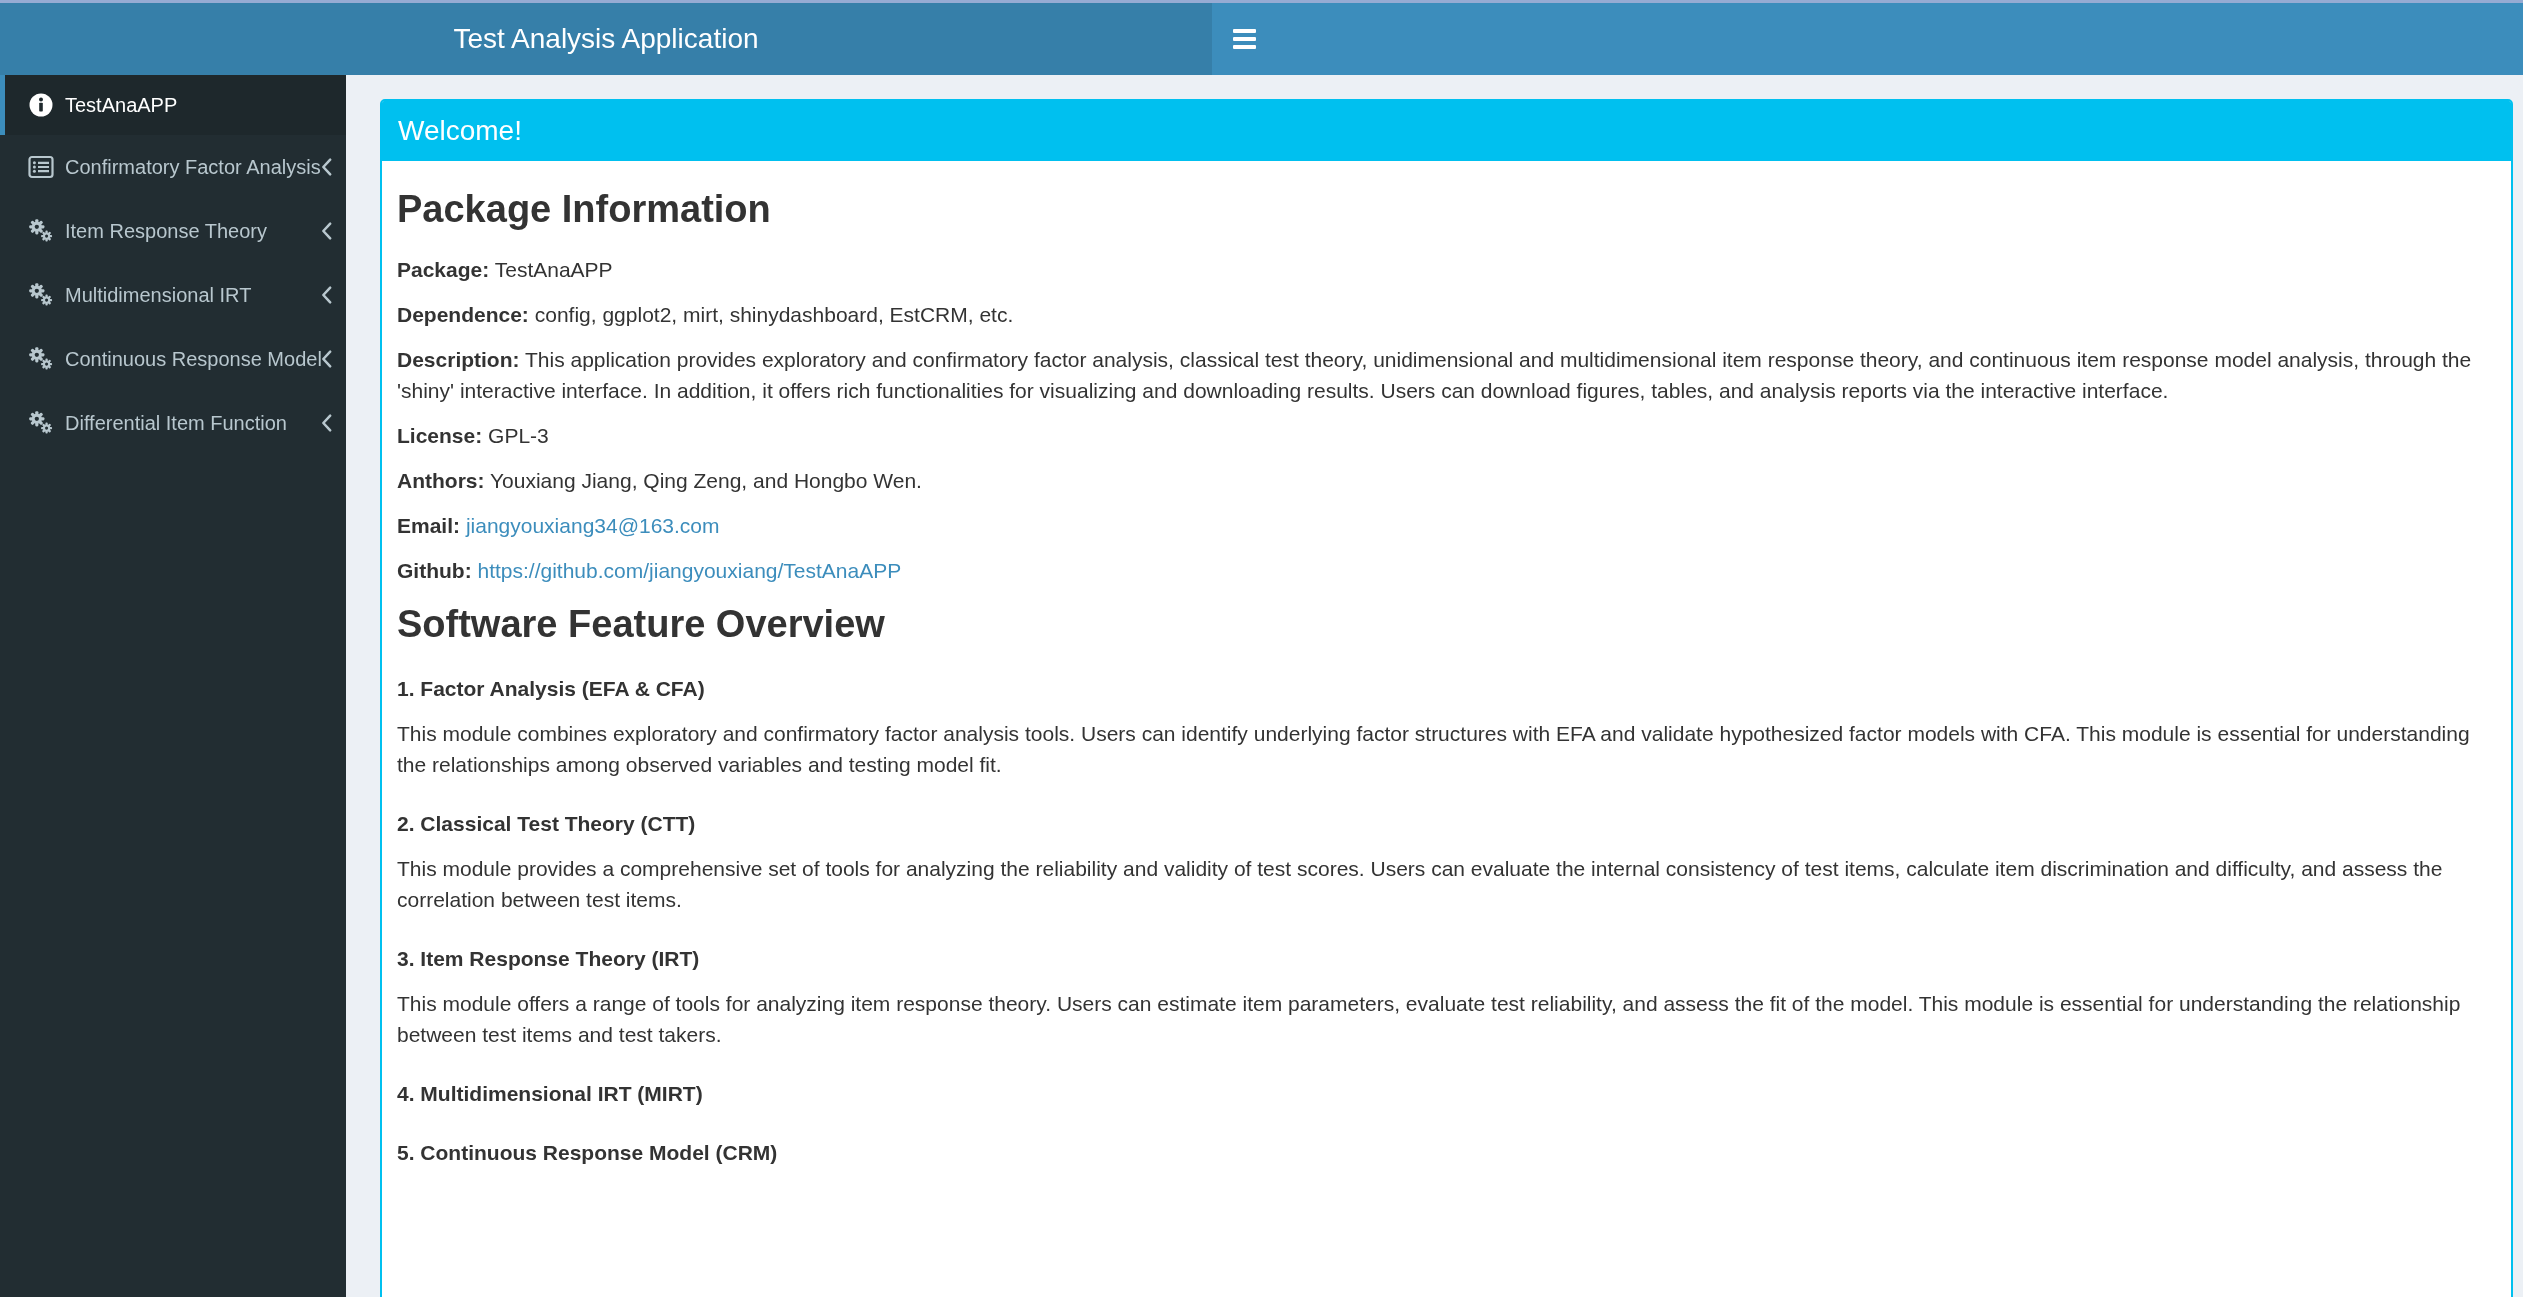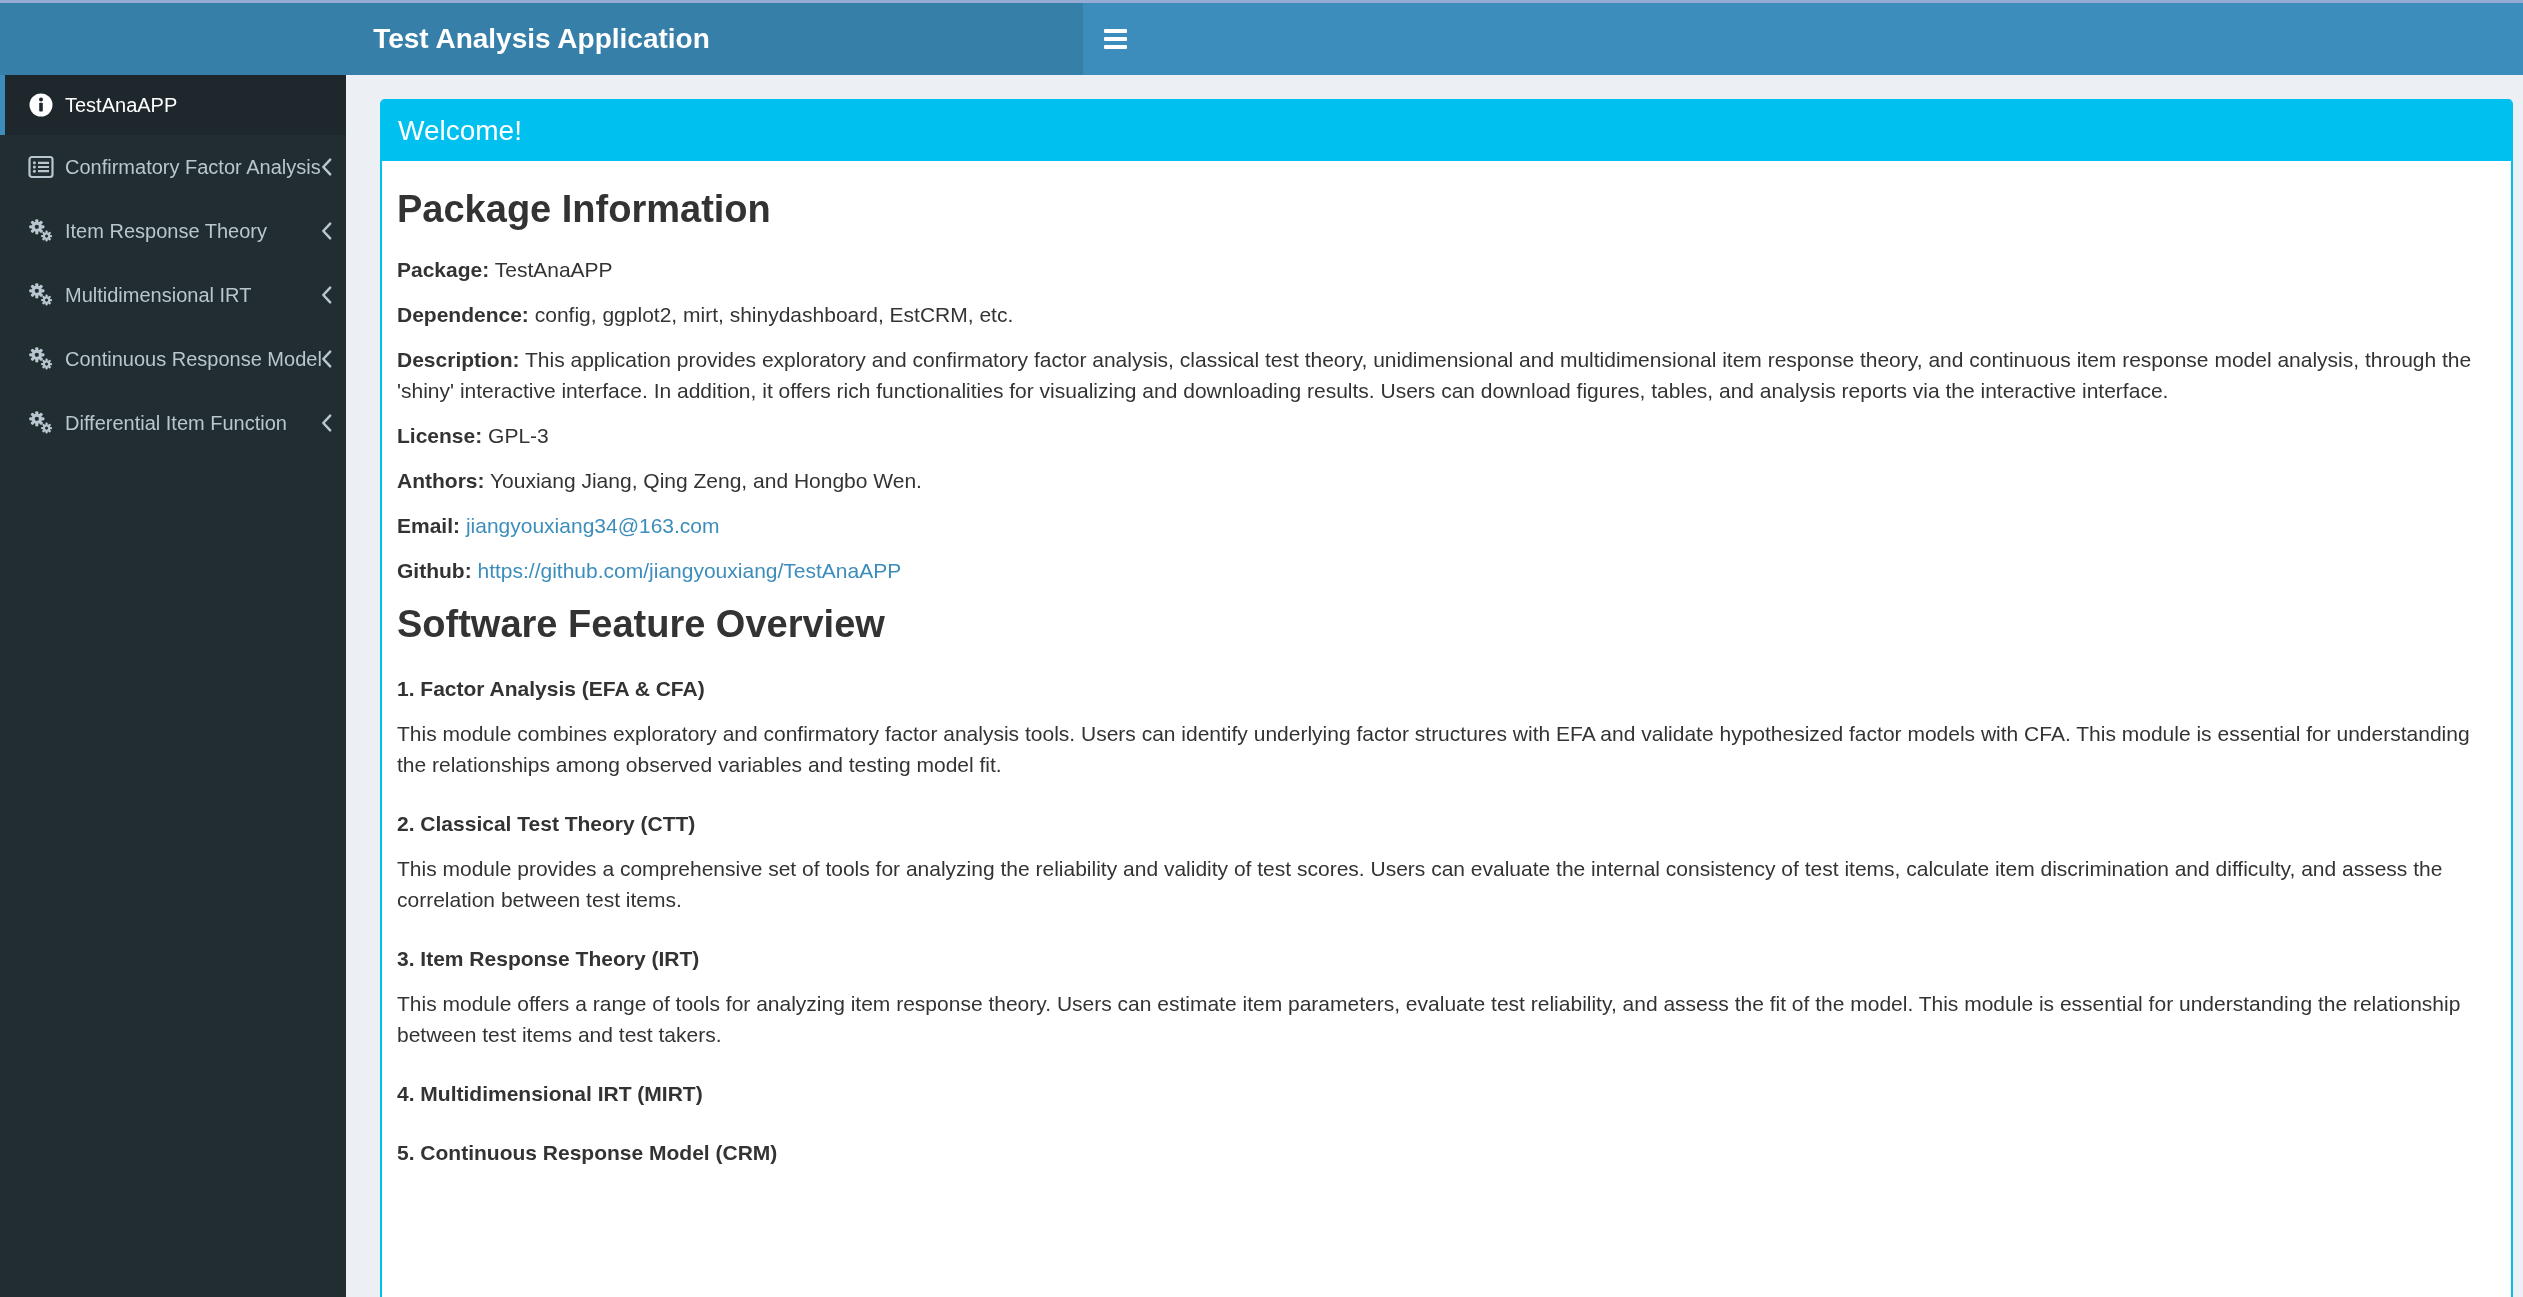--- a/index.html
+++ b/index.html
@@ -9,22 +9,22 @@
   }
   *{box-sizing:border-box}
   html,body{margin:0;padding:0}
   body{
     width:2523px;height:1297px;overflow:hidden;background:var(--content-bg);
     font-family:"Liberation Sans","DejaVu Sans",sans-serif;color:var(--text);
   }
   .top-strip{height:3px;background:#96abd3}
   
   .header{display:flex;height:72px}
-  .logo{width:1083px;background:var(--logo-bg);color:#fff;font-size:28px;
-    display:flex;align-items:center;justify-content:center;font-weight:700;flex-shrink:0}
+  .logo{width:1212px;background:var(--logo-bg);color:#fff;font-size:28px;
+    display:flex;align-items:center;justify-content:center;font-weight:400;flex-shrink:0}
   .navbar{flex:1;background:var(--navbar-bg);display:flex;align-items:center}
   .toggle{margin-left:12px;background:none;border:none;cursor:pointer;
     display:flex;flex-direction:column;gap:4.5px;padding:9px}
   .toggle .bar{width:23px;height:3.6px;background:#fff;border-radius:1px}
   
   .layout{display:flex;height:1236px}
   .sidebar{width:346px;background:var(--sidebar-bg);flex-shrink:0}
   .menu{display:flex;flex-direction:column}
   .menu-item{display:flex;align-items:center;position:relative;
     padding:19px 14px 19px 28px;color:var(--sidebar-text);

